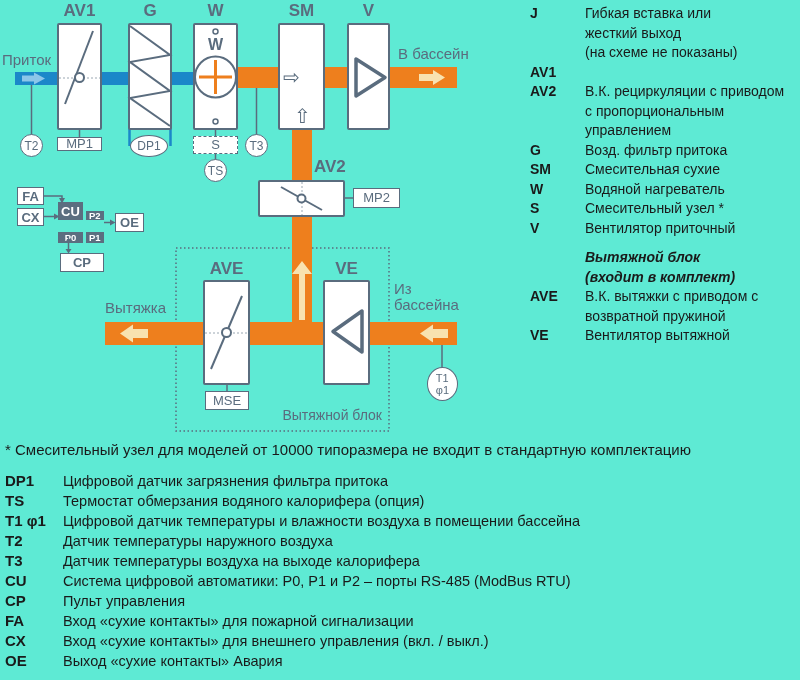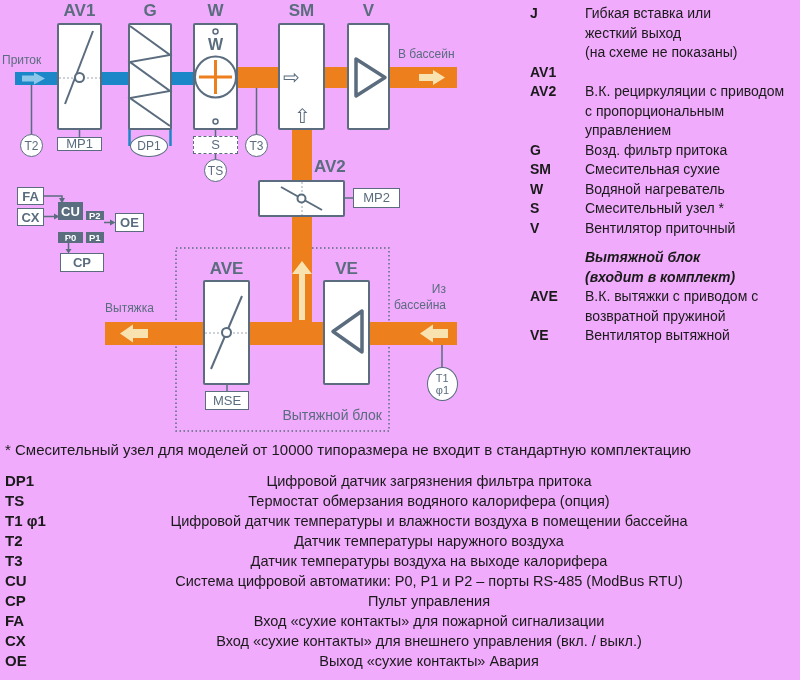--- a/index.html
+++ b/index.html
@@ -1,22 +1,22 @@
 <!DOCTYPE html>
 <html style="--slate: #5a6c7e; --blue: #1b87c9; --blue-light: #8cc6e9; --orange: #ee7f1d; --cream: #f8e2b0; --cu-fill: #5b6e80; --text: #1a1a1a;"><head>
 <meta charset="utf-8">
 <style>
   html,body{margin:0;padding:0;background:#fff;}
   body{font-family:"Liberation Sans",sans-serif;color:var(--text,#1a1a1a);}
-  .stage{position:relative;width:800px;height:680px;background:#f0abfc;overflow:hidden;}
+  .stage{position:relative;width:800px;height:680px;background:#5eead4;overflow:hidden;}
   
   .diagram{position:absolute;left:0;top:0;width:530px;height:440px;}
   .svglayer{position:absolute;left:0;top:0;width:530px;height:440px;pointer-events:none;}
   .unit-label{position:absolute;font-weight:bold;font-size:17px;color:var(--slate);text-align:center;}
-  .flow-label{position:absolute;font-size:12px;color:var(--slate);white-space:pre-line;line-height:16px;text-align:right;}
+  .flow-label{position:absolute;font-size:15px;color:var(--slate);white-space:pre-line;line-height:16px;}
   .unit-box{position:absolute;background:#fff;border:2px solid var(--slate);border-radius:2px;box-sizing:border-box;}
   .sensor{position:absolute;background:#fff;border:1.5px solid var(--slate);box-sizing:border-box;
           color:var(--slate);font-size:12px;display:flex;align-items:center;justify-content:center;line-height:12px;}
   .sensor.round{border-radius:50%;}
   .sensor.dashed{border-style:dashed;}
   .sensor.multiline{white-space:pre-line;font-size:11px;}
   .ctl{position:absolute;background:#fff;border:1.5px solid var(--slate);box-sizing:border-box;color:var(--slate);
        font-size:13px;font-weight:bold;display:flex;align-items:center;justify-content:center;}
   .cu{position:absolute;display:grid;grid-template-columns:25px 1fr;grid-template-rows:18px 1fr;gap:2.5px;}
   .cu>div{background:var(--cu-fill);color:#fff;display:flex;align-items:center;justify-content:center;}
@@ -40,21 +40,21 @@
   .legend-right{position:absolute;left:530px;top:4px;width:268px;font-size:14px;line-height:19.5px;}
   .lr-row{display:flex;}
   .lr-key{width:55px;font-weight:bold;flex:none;}
   .lr-desc{flex:1;white-space:pre-line;}
   .lr-row.gap-top{margin-top:10px;}
   .lr-row.italic .lr-desc{font-style:italic;font-weight:bold;}
   .footnote{position:absolute;left:5px;top:441px;width:790px;font-size:15px;}
   .legend-bottom{position:absolute;left:5px;top:471px;width:790px;font-size:14.5px;line-height:20px;}
   .lb-row{display:flex;}
   .lb-key{width:58px;font-weight:bold;flex:none;font-size:15px;}
-  .lb-desc{flex:1;text-align:center;}
+  .lb-desc{flex:1;}
 </style>
 </head>
 <body>
 
 <div class="stage">
 
   <div class="diagram">
 
     <svg class="svglayer" viewBox="0 0 530 440">
       <rect class="dotted-box" x="176" y="248" width="213" height="183"></rect>

